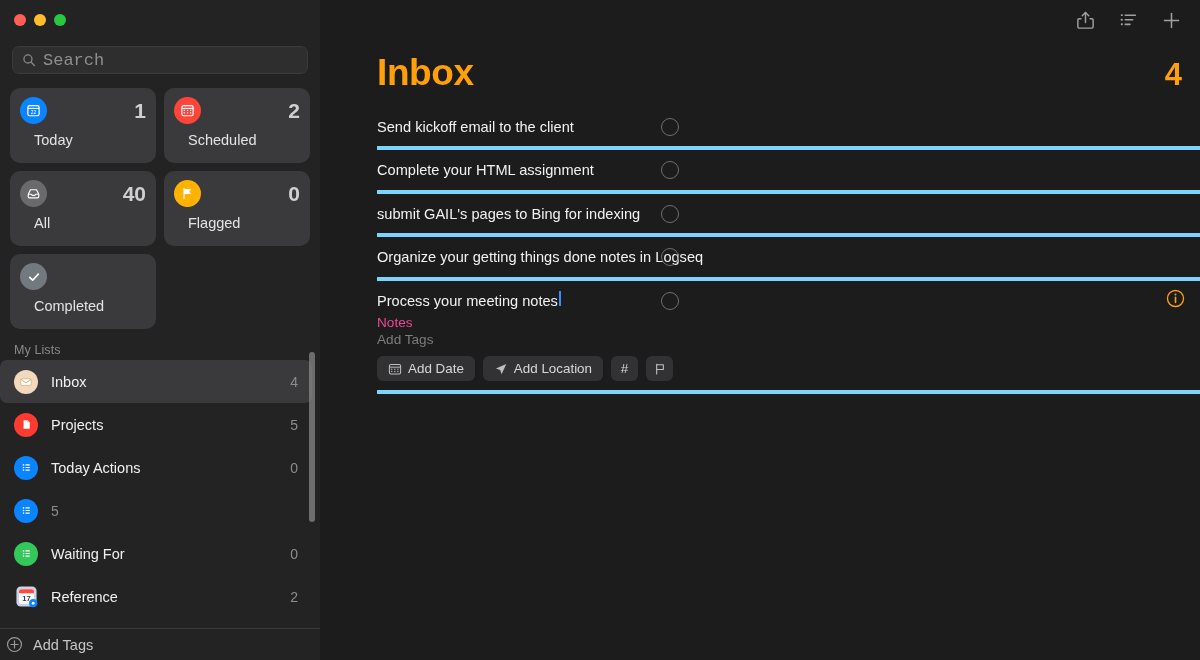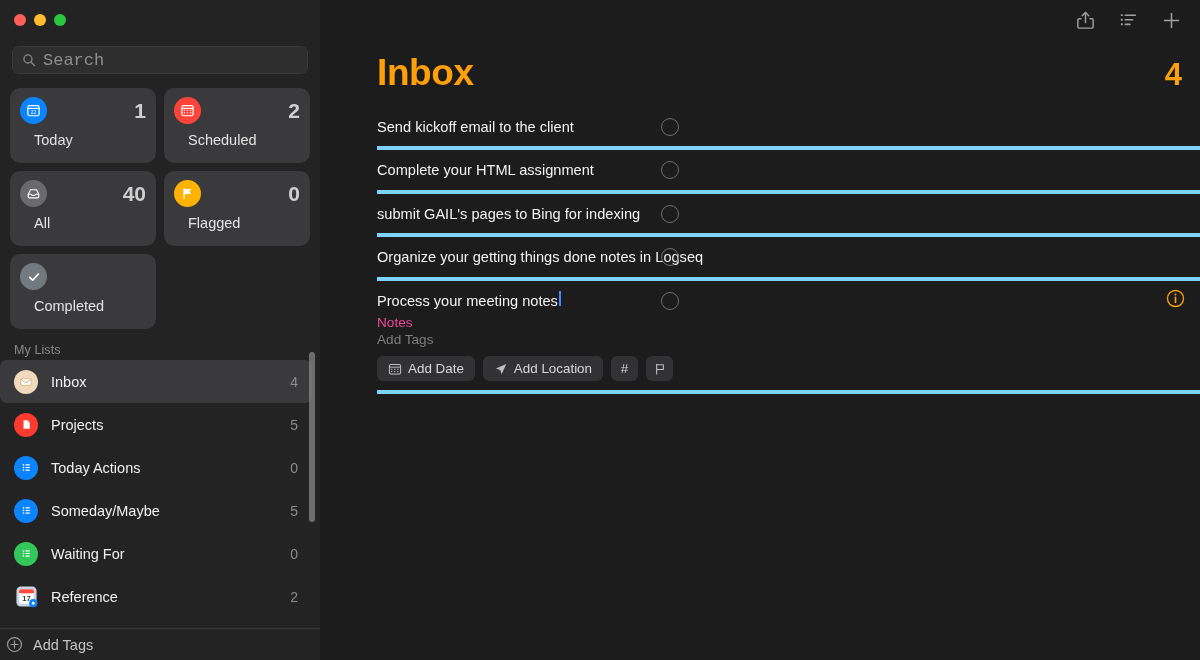--- a/index.html
+++ b/index.html
@@ -303,21 +303,20 @@
             <g fill="#fff">
               <circle cx="5.4" cy="6" r="1.25"></circle>
                 <rect x="8.2" y="5.1" width="7" height="1.8" rx=".9"></rect>
               <circle cx="5.4" cy="10" r="1.25"></circle>
                 <rect x="8.2" y="9.1" width="7" height="1.8" rx=".9"></rect>
               <circle cx="5.4" cy="14" r="1.25"></circle>
                 <rect x="8.2" y="13.1" width="7" height="1.8" rx=".9"></rect>
             </g>
           </svg>
         </span>
-        <span class="li-name">Someday/Maybe</span>
         <span class="li-count">5</span>
       </div>
 
       <div class="list-item">
         <span class="li-ico" style="background:#34c759">
           <svg viewBox="0 0 20 20" width="13" height="13">
             <g fill="#fff">
               <circle cx="5.4" cy="6" r="1.25"></circle>
                 <rect x="8.2" y="5.1" width="7" height="1.8" rx=".9"></rect>
               <circle cx="5.4" cy="10" r="1.25"></circle>

